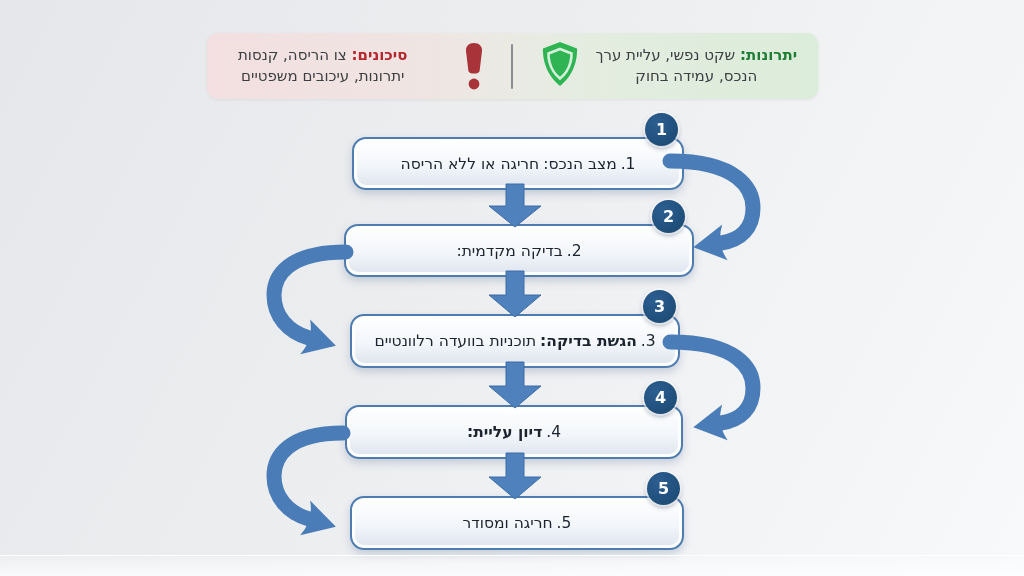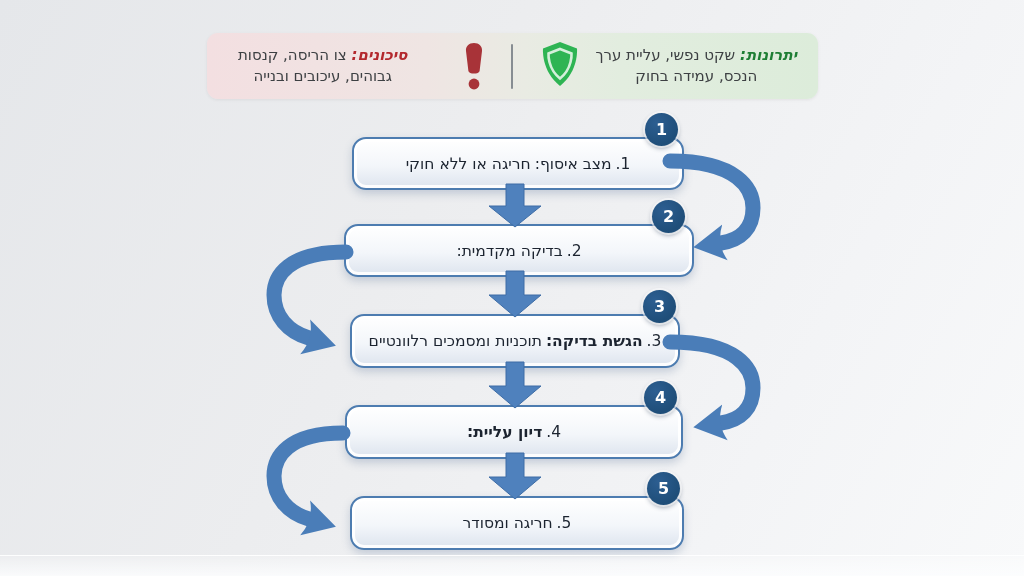--- a/index.html
+++ b/index.html
@@ -24,21 +24,21 @@
     border-radius:11px;
     background:linear-gradient(90deg,#f3dfe1 0%,#efe5e3 36%,#e9ebe3 52%,#e2eddf 68%,#dcecda 100%);
     box-shadow:0 1px 3px rgba(100,90,90,.10);
     display:flex;align-items:center;
   }
   .banner-text{
     direction:rtl;text-align:center;
     font-size:15px;line-height:21px;color:#3d4043;
     width:228px;
   }
-  .banner-text .lbl{font-weight:bold;font-style:italic;}
+  .banner-text .lbl{font-weight:bold;}
   .risks-block{margin-left:8px;margin-right:30px;}
   .risks-block .lbl{color:#b3282d;}
   .benefits-block{margin-right:14px;margin-left:6px;text-align:center;}
   .benefits-block .lbl{color:#1e7e34;}
   .icon-group{
     display:flex;align-items:center;justify-content:center;
     gap:24px;flex:1;
   }
   .vdivider{width:2px;height:45px;background:#878d92;border-radius:2px;}
 
@@ -65,21 +65,21 @@
   .arrow-layer{position:absolute;left:0;top:0;z-index:4;}
 </style>
 </head>
 <body>
 
 <div class="stage">
 
   <div class="banner">
     <div class="banner-text risks-block">
       <span class="lbl">סיכונים:</span>
-      <span>צו הריסה, קנסות גבוהים, עיכובים ובנייה</span>
+      <span>צו הריסה, קנסות יתרונות, עיכובים משפטיים</span>
     </div>
 
     <div class="icon-group">
       <svg width="26" height="50" viewBox="0 0 26 50">
         <path d="M13 2 C18 2 21.5 5.5 21 10 L18.6 30 C18.3 33.4 7.7 33.4 7.4 30 L5 10 C4.5 5.5 8 2 13 2 Z" fill="#a83338"></path>
         <circle cx="13" cy="43" r="5.4" fill="#a83338"></circle>
       </svg>
       <div class="vdivider"></div>
       <svg width="46" height="52" viewBox="0 0 46 52">
         <path d="M23 2 L40 8.5 C40 8.5 42 31 23 46 C4 31 6 8.5 6 8.5 Z" fill="#2eb453"></path>
@@ -106,39 +106,39 @@
     <polygon fill="#4f81bd" stroke="#3e6da6" stroke-width="1" points="506,453 524,453 524,477 541,477 515,499 489,477 506,477"></polygon>
 
     <path d="M 670 161 C 738 161 753 189 753 208 C 753 228 741 240 721 243" fill="none" stroke="#4a7db8" stroke-width="15" stroke-linecap="round" marker-end="url(#ah)"></path>
     <path d="M 346 252 C 288 252 274 276 274 295 C 274 316 288 332 309 338" fill="none" stroke="#4a7db8" stroke-width="15" stroke-linecap="round" marker-end="url(#ah)"></path>
     <path d="M 670 342 C 738 342 753 369 753 388 C 753 408 741 420 721 423" fill="none" stroke="#4a7db8" stroke-width="15" stroke-linecap="round" marker-end="url(#ah)"></path>
     <path d="M 343 433 C 288 433 274 457 274 476 C 274 497 288 513 309 519" fill="none" stroke="#4a7db8" stroke-width="15" stroke-linecap="round" marker-end="url(#ah)"></path>
   </svg>
 
   <div class="step" style="left:352px;top:137px;width:328px;height:49px;">
     <span class="sp">1.</span>
-    <span class="sp step-label">מצב איסוף:</span>
-    <span class="sp">חריגה או ללא חוקי</span>
+    <span class="sp step-label">מצב הנכס:</span>
+    <span class="sp">חריגה או ללא הריסה</span>
   </div>
   <div class="badge" style="left:645px;top:113px;">
     <span>1</span>
   </div>
 
   <div class="step" style="left:344px;top:224px;width:346px;height:49px;">
     <span class="sp">2.</span>
     <span class="sp step-label">בדיקה מקדמית:</span>
   </div>
   <div class="badge" style="left:652px;top:200px;">
     <span>2</span>
   </div>
 
   <div class="step bold-label" style="left:350px;top:314px;width:326px;height:50px;">
     <span class="sp">3.</span>
     <span class="sp step-label">הגשת בדיקה:</span>
-    <span class="sp">תוכניות ומסמכים רלוונטיים</span>
+    <span class="sp">תוכניות בוועדה רלוונטיים</span>
   </div>
   <div class="badge" style="left:643px;top:290px;">
     <span>3</span>
   </div>
 
   <div class="step bold-label" style="left:345px;top:405px;width:334px;height:50px;">
     <span class="sp">4.</span>
     <span class="sp step-label">דיון עליית:</span>
   </div>
   <div class="badge" style="left:644px;top:381px;">

